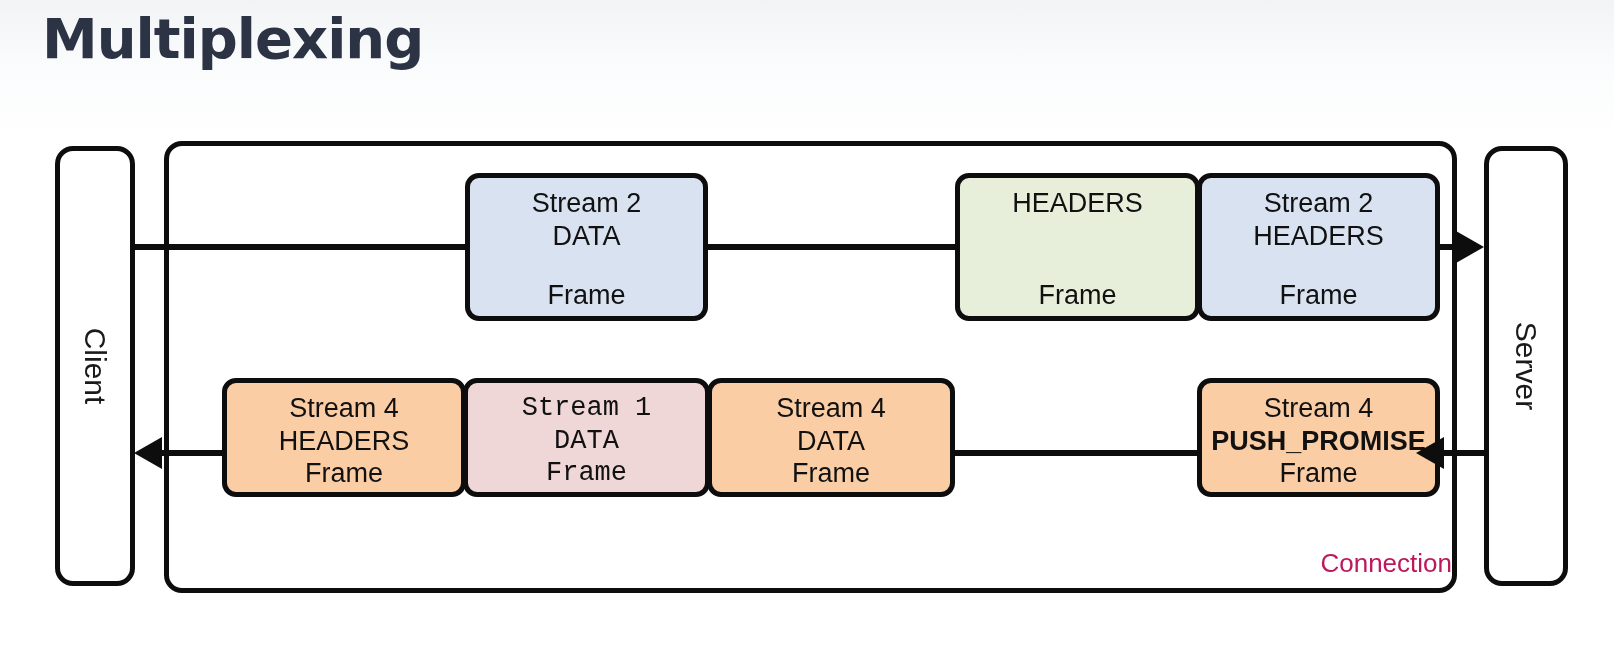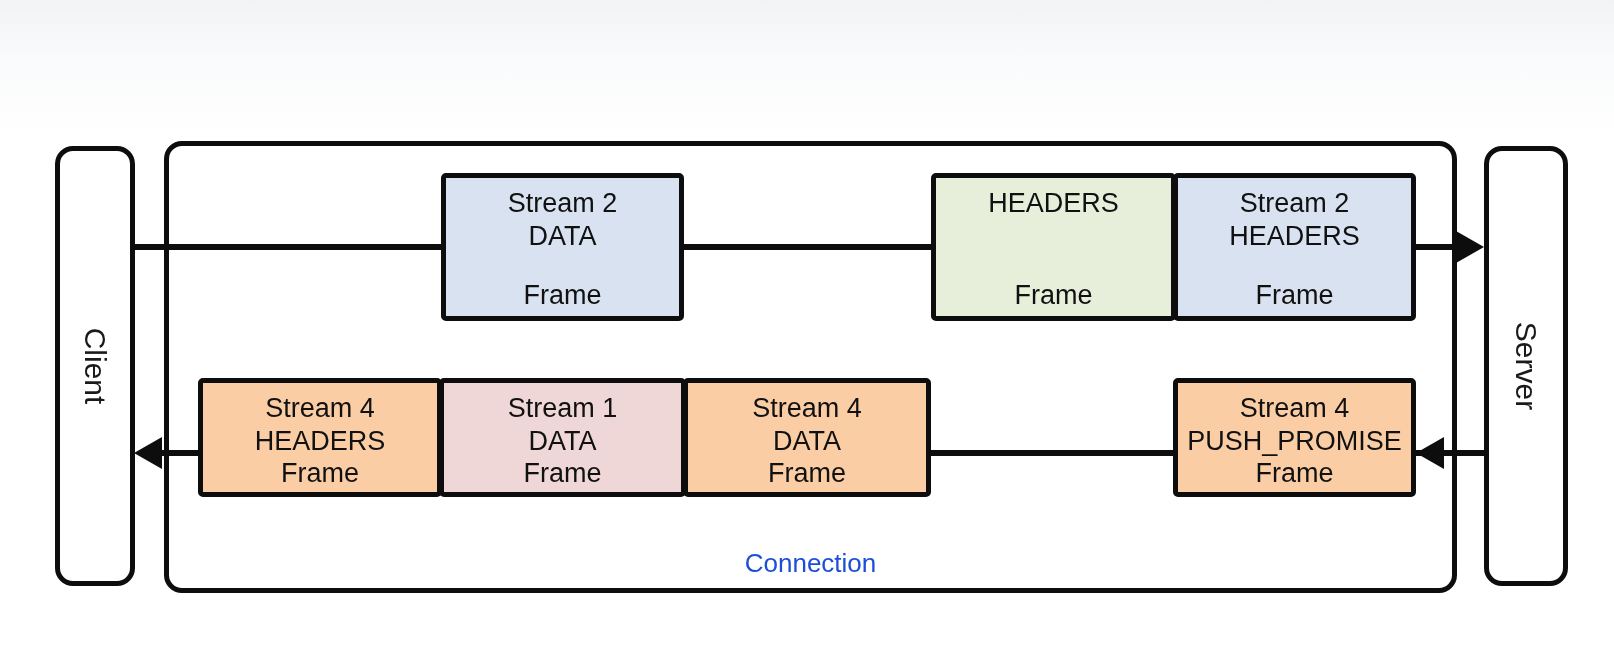--- a/index.html
+++ b/index.html
@@ -19,60 +19,61 @@
   }
   .endpoint{display:flex;align-items:center;justify-content:center;}
   .client{left:55px;top:146px;width:80px;height:440px;}
   .server{left:1484px;top:146px;width:84px;height:440px;}
   .connection{left:164px;top:141px;width:1293px;height:452px;}
   .vlabel{
     transform:rotate(90deg);white-space:nowrap;
     font-size:30px;color:#1a1a1a;
   }
   .conn-label{
-    position:absolute;left:0;right:0;bottom:9px;text-align:center;
-    font-size:26px;color:#1d4ed8;z-index:2;
+    position:absolute;left:0;right:0;bottom:9px;text-align:right;
+    font-size:26px;color:#be185d;z-index:2;
   }
   .hline{position:absolute;height:6px;background:#0d0d0d;z-index:2;}
   .line-top{left:132px;top:244px;width:1330px;}
   .line-bottom{left:140px;top:450px;width:1344px;}
   .frame{
     position:absolute;box-sizing:border-box;z-index:3;
-    border:5px solid #0d0d0d;border-radius:5px;
+    border:5px solid #0d0d0d;border-radius:14px;
     display:flex;flex-direction:column;align-items:center;justify-content:space-between;
     padding:9px 4px 6px 4px;text-align:center;
-    font-size:27px;line-height:33px;color:#111111;
+    font-size:27px;line-height:33px;color:#111111;margin-left:24px;
   }
   .frame .foot{line-height:30px;}
   .f-blue{background:#d9e2f0;}
   .f-green{background:#e7efdb;}
   .f-orange{background:#fbcda5;}
-  .f-pink{background:#efd6d7;}
+  .f-pink{background:#efd6d7;font-family:Liberation Mono, monospace;}
   .row-top{top:173px;height:148px;}
   .row-bottom{top:378px;height:119px;}
   .pos-f0{left:441px;width:243px;}
   .pos-f1{left:931px;width:245px;}
   .pos-f2{left:1173px;width:243px;}
   .pos-f3{left:198px;width:244px;}
   .pos-f4{left:439px;width:247px;}
   .pos-f5{left:683px;width:248px;}
   .pos-f6{left:1173px;width:243px;}
-  .bold{font-weight:normal;}
+  .bold{font-weight:bold;}
   .arrowhead{position:absolute;width:0;height:0;z-index:4;}
   .ah-right{border-top:16px solid transparent;border-bottom:16px solid transparent;border-left:28px solid #0d0d0d;}
   .ah-left{border-top:16px solid transparent;border-bottom:16px solid transparent;border-right:28px solid #0d0d0d;}
   .ah-top-server{left:1456px;top:231px;}
   .ah-bottom-client{left:134px;top:437px;}
   .ah-bottom-frame{left:1416px;top:437px;}
 </style>
 </head>
 <body>
 
 <div class="stage">
 
+  <div class="title">Multiplexing</div>
 
   <div class="bigbox connection">
     <div class="conn-label">Connection</div>
   </div>
 
   <div class="bigbox endpoint client">
     <span class="vlabel">Client</span>
   </div>
 
   <div class="bigbox endpoint server">

